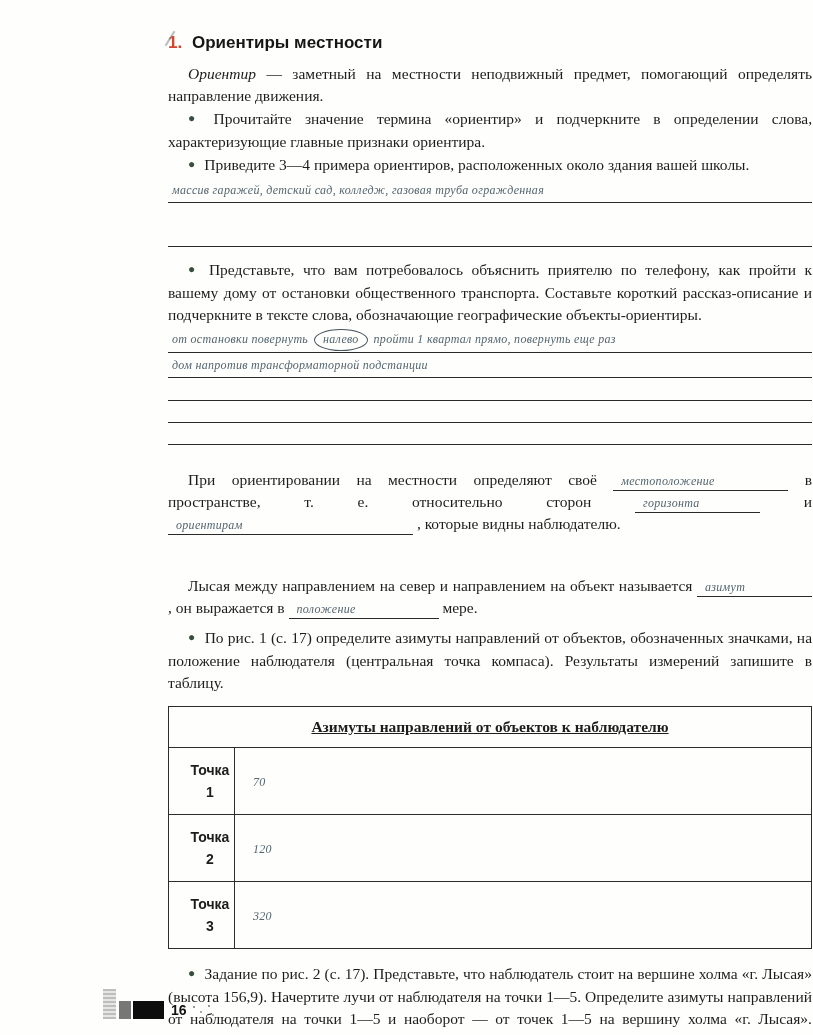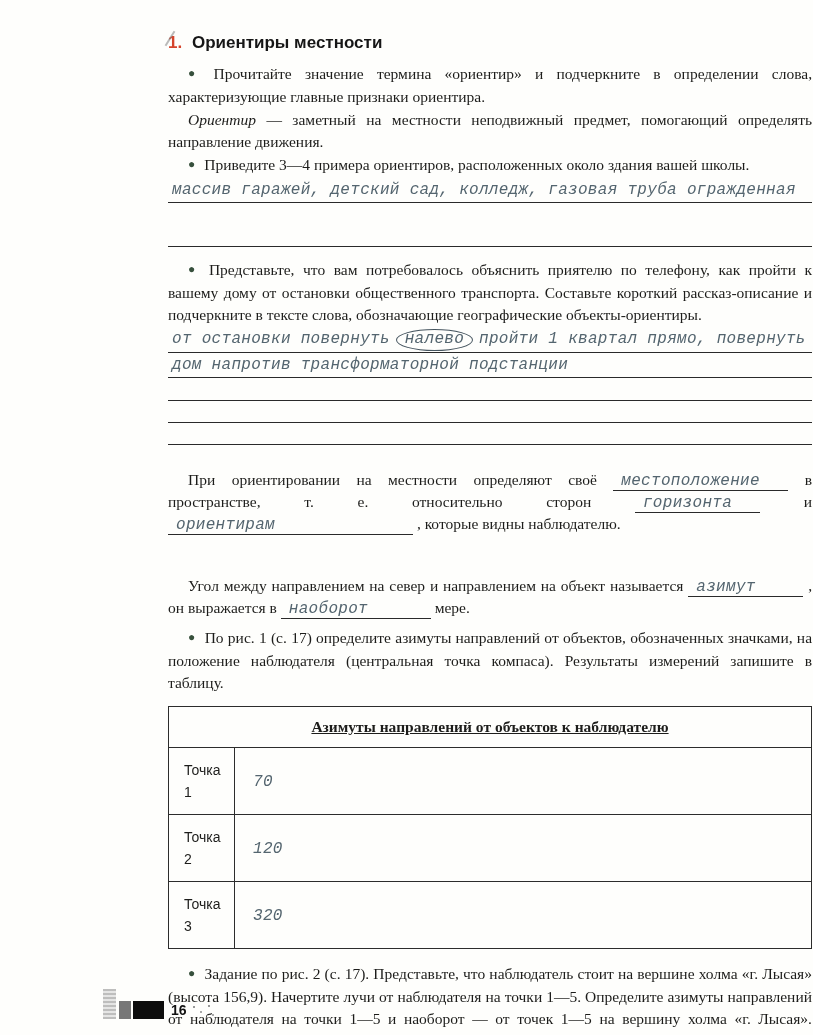--- a/index.html
+++ b/index.html
@@ -10,40 +10,40 @@
 
   .heading { font-family:"Liberation Sans", sans-serif; font-size:17px; font-weight:bold; color:#161616; margin-bottom:9px; }
   .heading .num { color:#d5442c; margin-right:5px; position:relative; display:inline-block; }
   .heading .num .pencil-mark { position:absolute; left:1px; top:-2px; width:2px; height:17px; background:rgba(130,130,130,.55); transform:rotate(32deg); }
 
   .para { text-align:justify; text-indent:20px; margin-bottom:1px; }
   .bullet { color:#37503c; font-size:12px; margin-right:9px; position:relative; top:-2px; }
 
   .italic { font-style:italic; }
 
-  .hw { font-family:Liberation Mono, monospace; font-style:italic; color:#54656f; font-size:16px; letter-spacing:.3px; }
+  .hw { font-family:Liberation Serif, serif; font-style:italic; color:#54656f; font-size:12px; letter-spacing:.3px; }
   .answer-line { border-bottom:1.3px solid #2a2a2a; min-height:23px; padding:0 2px 1px 4px; white-space:nowrap; overflow:hidden; }
   .blank-line { height:22px; border-bottom:1.3px solid #2a2a2a; }
   .lines-gap { margin-top:4px; }
 
   .circled { display:inline-block; border:1.5px solid #46555f; border-radius:50%; padding:0 8px 1px; margin:0 2px; line-height:19px;text-align:right; }
 
   .blank { display:inline-block; border-bottom:1.3px solid #2a2a2a; text-indent:0; padding:0 6px 0 8px; text-align:left; vertical-align:baseline; line-height:18px; }
   .blank.w1 { min-width:175px; }
   .blank.w2 { min-width:125px; }
   .blank.w3 { min-width:245px; }
   .blank.w4 { min-width:115px;margin-top:36px; }
   .blank.w5 { min-width:150px; }
 
   .section { margin-top:24px; }
 
   table.azimuth { width:100%; border-collapse:collapse; margin:12px 0 14px 0; }
   .azimuth th, .azimuth td { border:1.4px solid #2c2c2c; }
   .azimuth th { font-size:15.5px; padding:9px 6px; text-align:center; font-family:"Liberation Serif", serif;text-decoration:underline; }
-  .azimuth td.label-cell { width:66px; font-family:"Liberation Sans", sans-serif; font-weight:normal; font-size:14px; padding:11px 4px 11px 15px; }
+  .azimuth td.label-cell { width:66px; font-family:"Liberation Sans", sans-serif; font-weight:bold; font-size:14px; padding:11px 4px 11px 21px;text-align:center; }
   .azimuth td.value-cell { padding:8px 6px 8px 18px; }
 
   .footer { position:absolute; left:103px; bottom:16px; display:flex; align-items:flex-end; }
   .print-smudge { width:13px; height:30px; margin-right:3px; background:repeating-linear-gradient(180deg,#9b9b9b 0 2px,#d8d8d8 2px 4px); opacity:.65; }
   .ink-block { width:31px; height:18px; background:#0d0d0d; margin-right:7px; }
   .ink-block.gray { width:12px; height:18px; background:#777; margin-right:2px; }
   .page-num { font-family:"Liberation Sans", sans-serif; font-weight:bold; font-size:14px; color:#111; padding-bottom:1px; }
   .speckles { width:26px; height:16px; margin-left:4px; background:
       radial-gradient(circle 1px at 3px 4px,#999 99%,transparent), 
       radial-gradient(circle 1px at 10px 9px,#aaa 99%,transparent),
@@ -54,23 +54,23 @@
 <body>
 
 <div class="page">
   <div class="content">
 
     <div class="heading">
       <span class="num"><span>1.</span><span class="pencil-mark"></span></span>
       <span>Ориентиры местности</span>
     </div>
 
+    <p class="para"><span class="italic">Ориентир</span><span> — заметный на местности неподвижный предмет, помогающий определять направление движения.</span></p>
+
     <p class="para"><span class="bullet">●</span><span>Прочитайте значение термина «ориентир» и подчеркните в определении слова, характеризующие главные признаки ориентира.</span></p>
-
-    <p class="para"><span class="italic">Ориентир</span><span> — заметный на местности неподвижный предмет, помогающий определять направление движения.</span></p>
 
     <p class="para"><span class="bullet">●</span><span>Приведите 3—4 примера ориентиров, расположенных около здания вашей школы.</span></p>
 
     <div class="answer-line"><span class="hw">массив гаражей, детский сад, колледж, газовая труба огражденная</span></div>
     <div class="blank-line lines-gap" style="margin-top:22px;"></div>
 
     <p class="para" style="margin-top:12px;"><span class="bullet">●</span><span>Представьте, что вам потребовалось объяснить приятелю по телефону, как пройти к вашему дому от остановки общественного транспорта. Составьте короткий рассказ-описание и подчеркните в тексте слова, обозначающие географические объекты-ориентиры.</span></p>
 
     <div class="answer-line">
       <span class="hw">от остановки повернуть</span>
@@ -90,24 +90,24 @@
         <span>При ориентировании на местности определяют своё</span>
         <span class="blank w1"><span class="hw">местоположение</span></span>
         <span>в пространстве, т. е. относительно сторон</span>
         <span class="blank w2"><span class="hw">горизонта</span></span>
         <span>и</span>
         <span class="blank w3"><span class="hw">ориентирам</span></span>
         <span>, которые видны наблюдателю.</span>
       </p>
 
       <p class="para" style="margin-top:6px;">
-        <span>Угол между направлением на север и направлением на объект называется</span>
+        <span>Лысая между направлением на север и направлением на объект называется</span>
         <span class="blank w4"><span class="hw">азимут</span></span>
         <span>, он выражается в</span>
-        <span class="blank w5"><span class="hw">наоборот</span></span>
+        <span class="blank w5"><span class="hw">положение</span></span>
         <span>мере.</span>
       </p>
 
       <p class="para" style="margin-top:8px;"><span class="bullet">●</span><span>По рис. 1 (с. 17) определите азимуты направлений от объектов, обозначенных значками, на положение наблюдателя (центральная точка компаса). Результаты измерений запишите в таблицу.</span></p>
 
       <table class="azimuth">
         <tbody>
             <tr>
           <th colspan="2">Азимуты направлений от объектов к наблюдателю</th>
         </tr>

